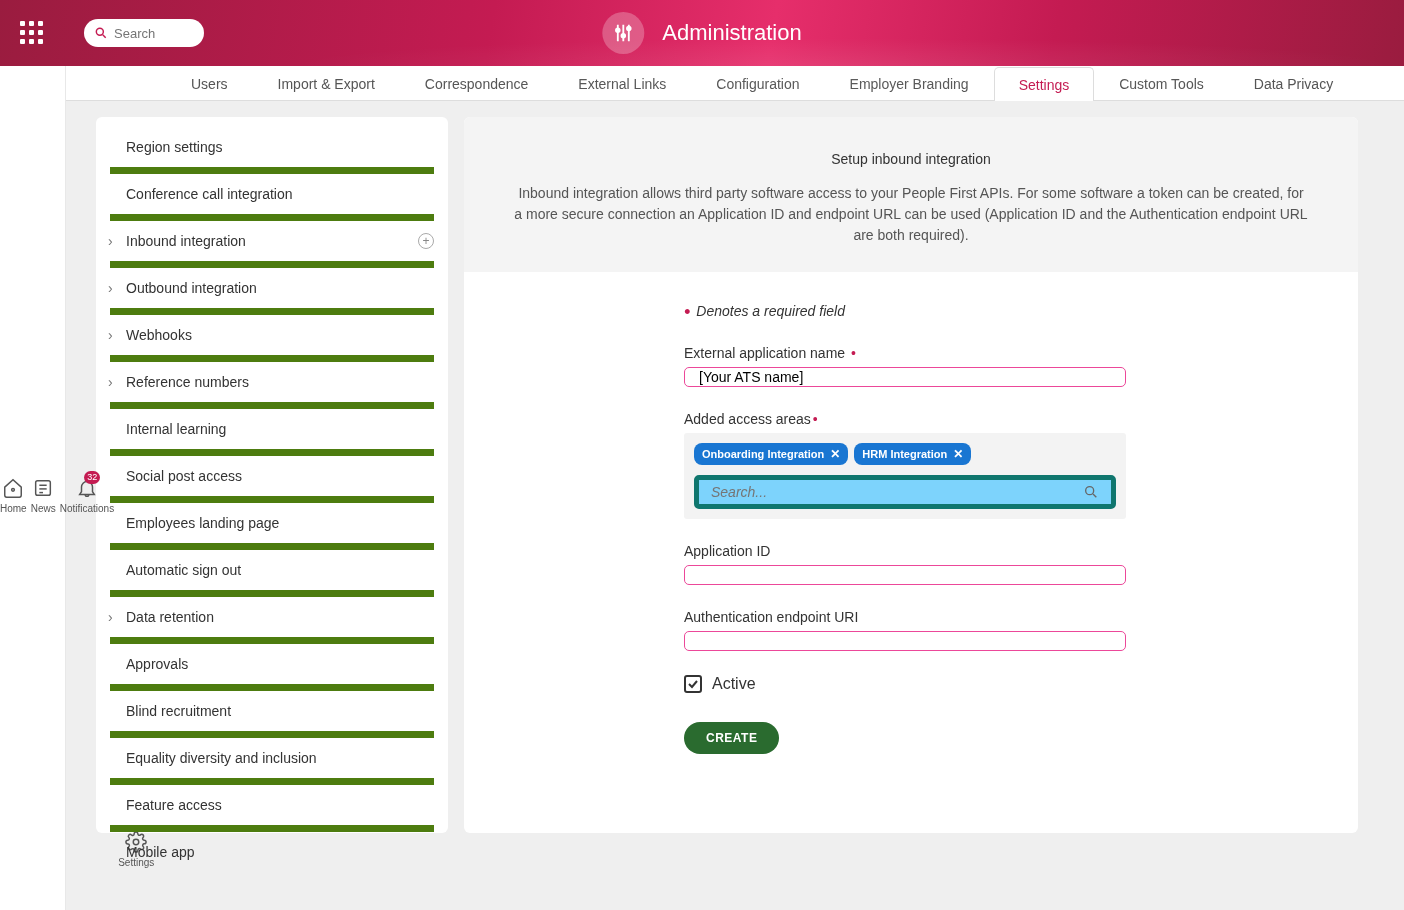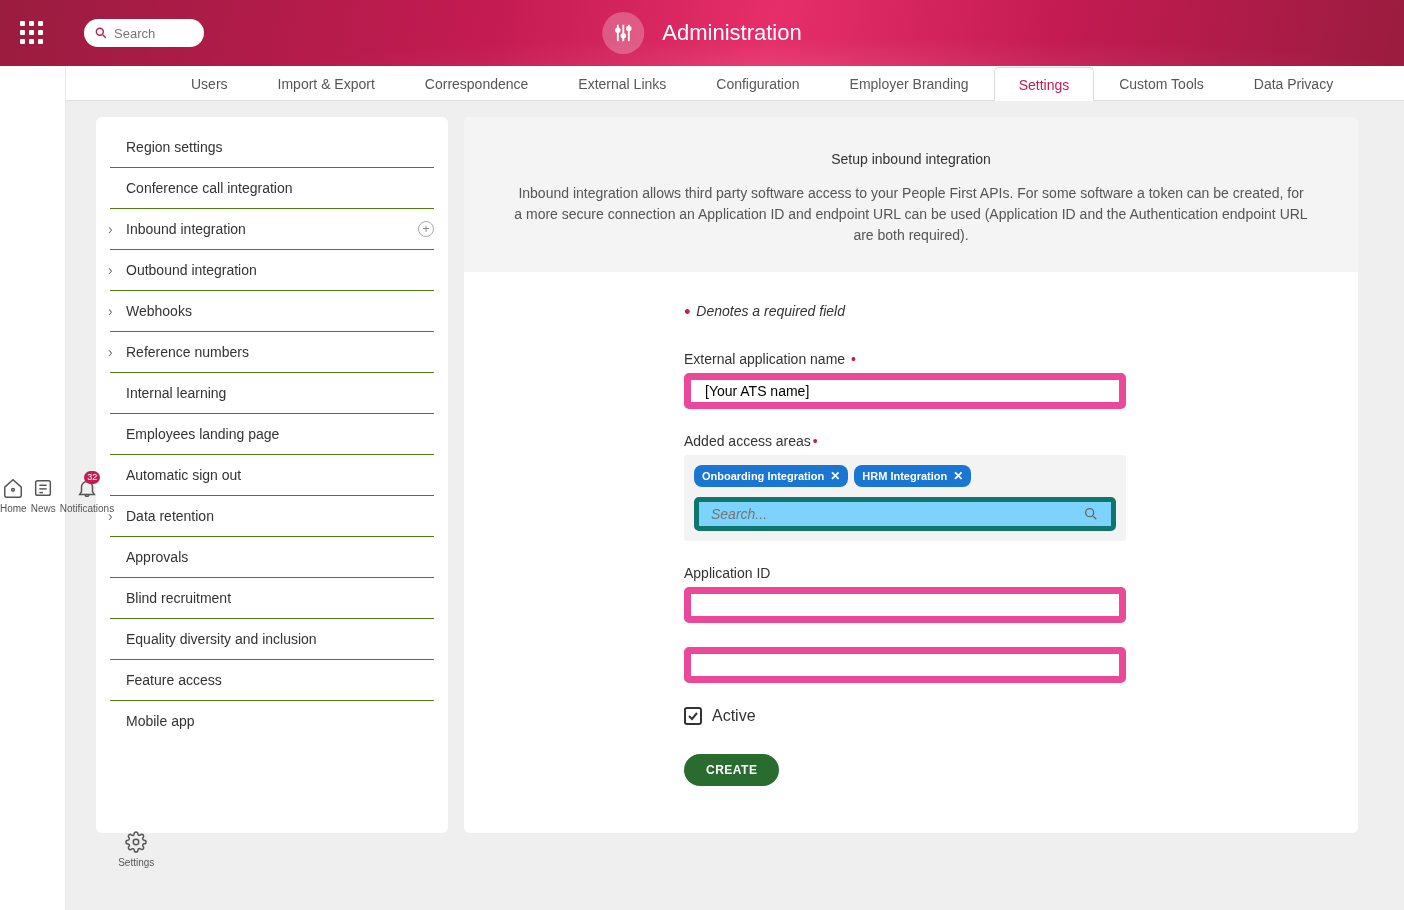--- a/index.html
+++ b/index.html
@@ -27,36 +27,36 @@
 .tab{padding:0 24px;font-size:14px;color:#555;display:flex;align-items:center;cursor:pointer;border:1px solid transparent;border-bottom:none}
 .tab.active{color:#c41b52;border-color:#ddd;border-radius:5px 5px 0 0;background:#fff;position:relative;top:1px}
 .subhead{height:38px;border-bottom:1px solid #ddd;display:flex;align-items:center;position:relative;background:#fff}
 .back-btn{display:flex;align-items:center;gap:10px;padding-left:50px;cursor:pointer}
 .back-btn svg{width:10px;height:14px}
 .back-title{font-size:17px;color:#333}
 .page-title{position:absolute;left:50%;transform:translateX(-50%);font-size:17px;color:#333}
 .content{flex:1;background:#efefef;display:flex;gap:16px;padding:16px 0 0 30px;overflow:auto}
 .side-card{width:352px;background:#fff;border-radius:6px;padding:10px 0;height:716px}
 .side-list{list-style:none}
-.side-list li{padding:12px 16px 12px 16px;font-size:14px;color:#333;border-bottom:1px solid #4d7c0f;margin:0 14px;display:flex;align-items:center;cursor:pointer;position:relative}
+.side-list li{padding:12px 16px 12px 16px;font-size:14px;color:#333;border-bottom:7px solid #4d7c0f;margin:0 14px;display:flex;align-items:center;cursor:pointer;position:relative}
 .side-list li.has-chev{padding-left:16px}
 .side-list li .chev{position:absolute;left:-2px;font-size:14px;color:#777}
 .side-list li .plus{position:absolute;right:0;color:#888;width:16px;height:16px;border:1px solid #aaa;border-radius:50%;display:flex;align-items:center;justify-content:center;font-size:12px;line-height:1}
 .side-list li:last-child{border-bottom:none}
 .form-card{flex:1;background:#fff;border-radius:6px;max-width:894px;display:flex;flex-direction:column;height:716px}
 .form-hero{background:#f4f4f4;border-radius:6px 6px 0 0;padding:34px 50px 26px;text-align:center}
 .form-hero h2{font-size:14px;font-weight:400;margin-bottom:16px;color:#333}
 .form-hero p{font-size:14px;color:#555;line-height:1.5}
 .form-body{padding:30px 0 30px 220px}
-.req-note{font-size:14px;font-style:italic;color:#333;margin-bottom:28px}
+.req-note{font-size:14px;font-style:italic;color:#333;margin-bottom:22px}
 .req-dot{color:#c41b52;font-size:18px;vertical-align:middle;margin-right:6px}
 .field{margin-bottom:24px;max-width:442px}
 .field label{display:block;font-size:14px;color:#333;margin-bottom:6px}
 .field label .req{color:#c41b52;margin-left:2px}
-.txt-input{width:100%;height:36px;border:7px solid #ec4899;border-radius:5px;padding:0 14px;font-size:14px;outline:none}
+.txt-input{width:100%;height:20px;border:1px solid #ec4899;border-radius:5px;padding:0 14px;font-size:14px;outline:none}
 .tags-box{background:#f3f3f3;padding:10px;border-radius:3px}
 .tags-row{display:flex;gap:6px;margin-bottom:10px;flex-wrap:wrap}
 .tag{background:#1976d2;color:#fff;font-size:11px;font-weight:600;padding:4px 8px;border-radius:8px;display:flex;align-items:center;gap:6px}
 .tag .x{cursor:pointer;font-size:12px}
 .search-row{position:relative;background:#7dd3fc;border:5px solid #0f766e;border-radius:5px;height:34px;display:flex;align-items:center;padding:0 12px}
 .search-row input{border:none;outline:none;flex:1;font-style:italic;font-size:14px;color:#666;background:transparent}
 .search-row svg{width:16px;height:16px}
 .check-row{display:flex;align-items:center;gap:10px;margin-bottom:29px}
 .check-box{width:18px;height:18px;border:2px solid #333;border-radius:3px;display:flex;align-items:center;justify-content:center;cursor:pointer}
 .create-btn{background:#2a6b2f;color:#fff;border:none;border-radius:18px;padding:9px 22px;font-size:12px;font-weight:600;letter-spacing:.5px;cursor:pointer}
@@ -170,20 +170,23 @@
             <li class="has-chev">
               <span class="chev" style="transform: rotate(0deg);">›</span>
               <span>Webhooks</span>
             </li>
             <li class="has-chev">
               <span class="chev" style="transform: rotate(0deg);">›</span>
               <span>Reference numbers</span>
             </li>
             <li>
               <span>Internal learning</span>
+            </li>
+            <li>
+              <span>Social post access</span>
             </li>
             <li>
               <span>Employees landing page</span>
             </li>
             <li>
               <span>Automatic sign out</span>
             </li>
             <li class="has-chev">
               <span class="chev" style="transform: rotate(0deg);">›</span>
               <span>Data retention</span>
@@ -241,20 +244,21 @@
               </div>
             </div>
           </div>
 
           <div class="field">
             <label>Application ID</label>
             <input class="txt-input" value="" style="">
           </div>
 
           <div class="field">
+            <label>Authentication endpoint URI</label>
             <input class="txt-input" value="" style="">
           </div>
 
           <div class="check-row">
             <div class="check-box">
               <svg width="12" height="12" viewBox="0 0 12 12">
                   <path d="M2 6l3 3 5-6" fill="none" stroke="#333" stroke-width="2"></path>
                 </svg>
             </div>
             <span>Active</span>

